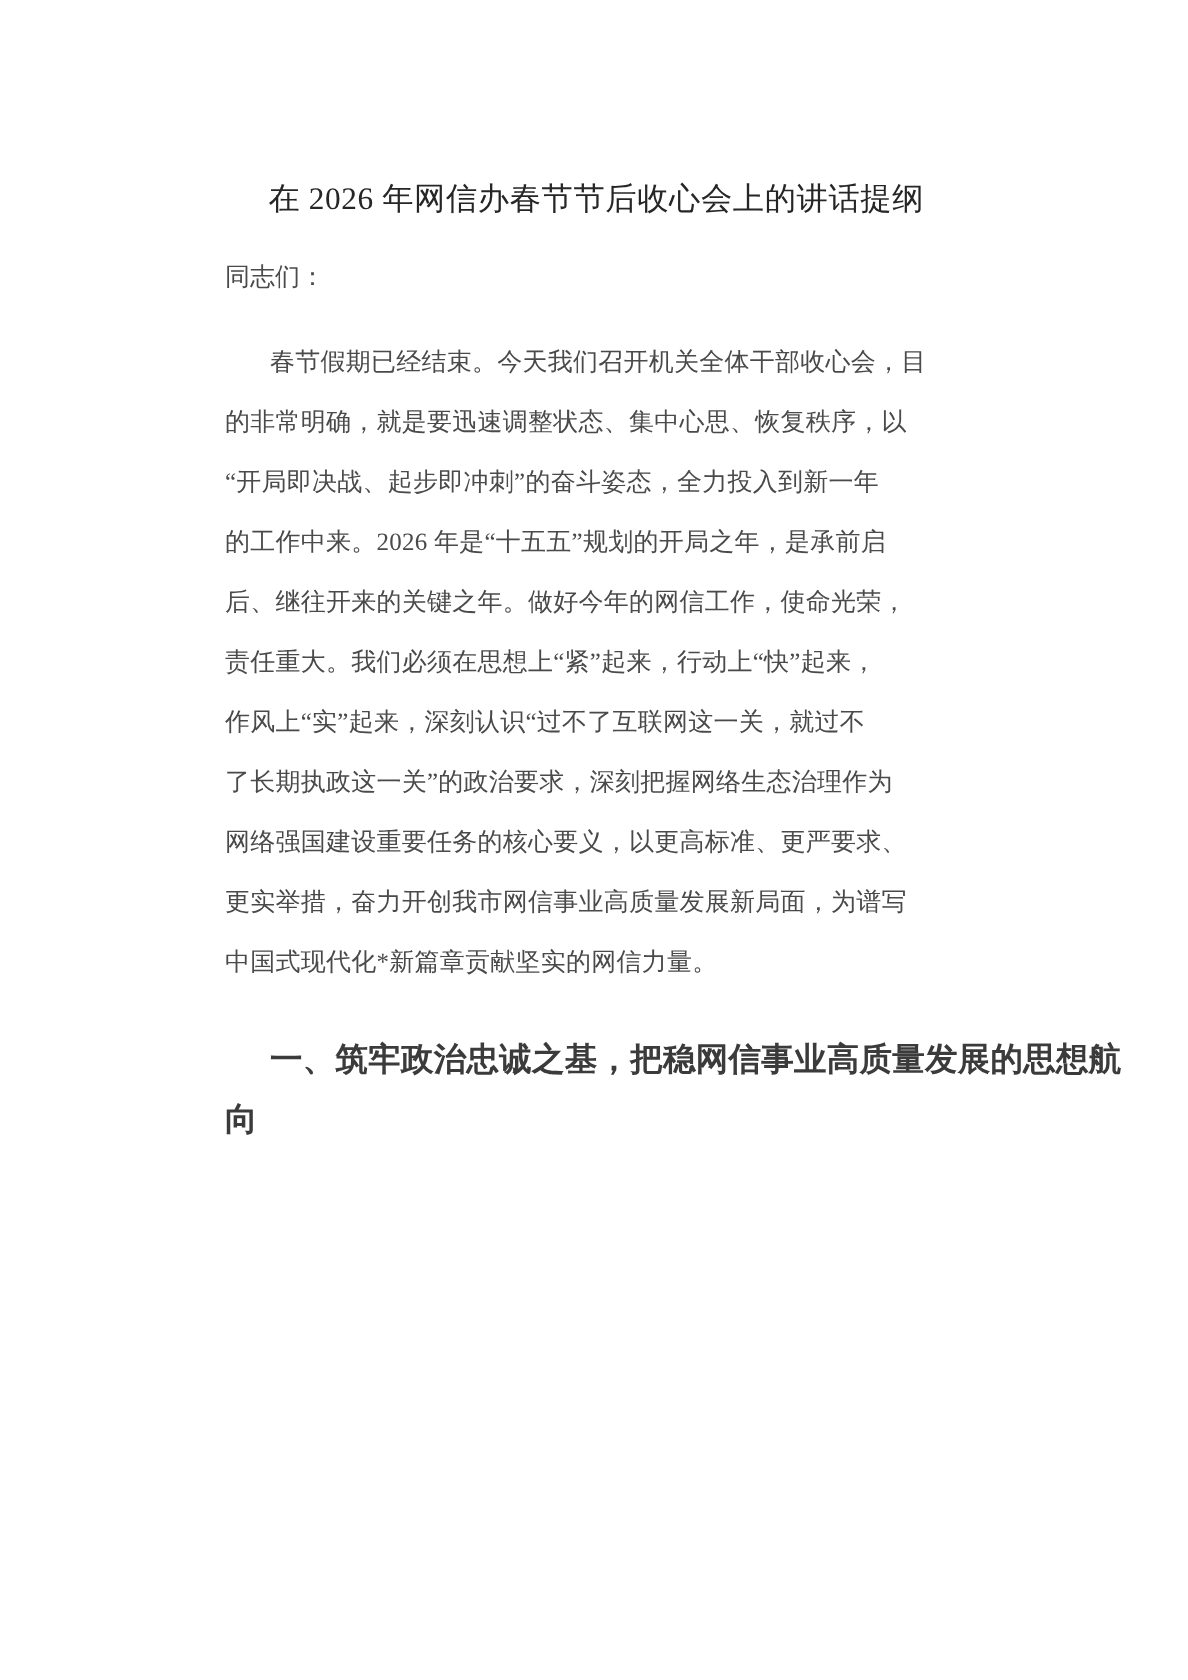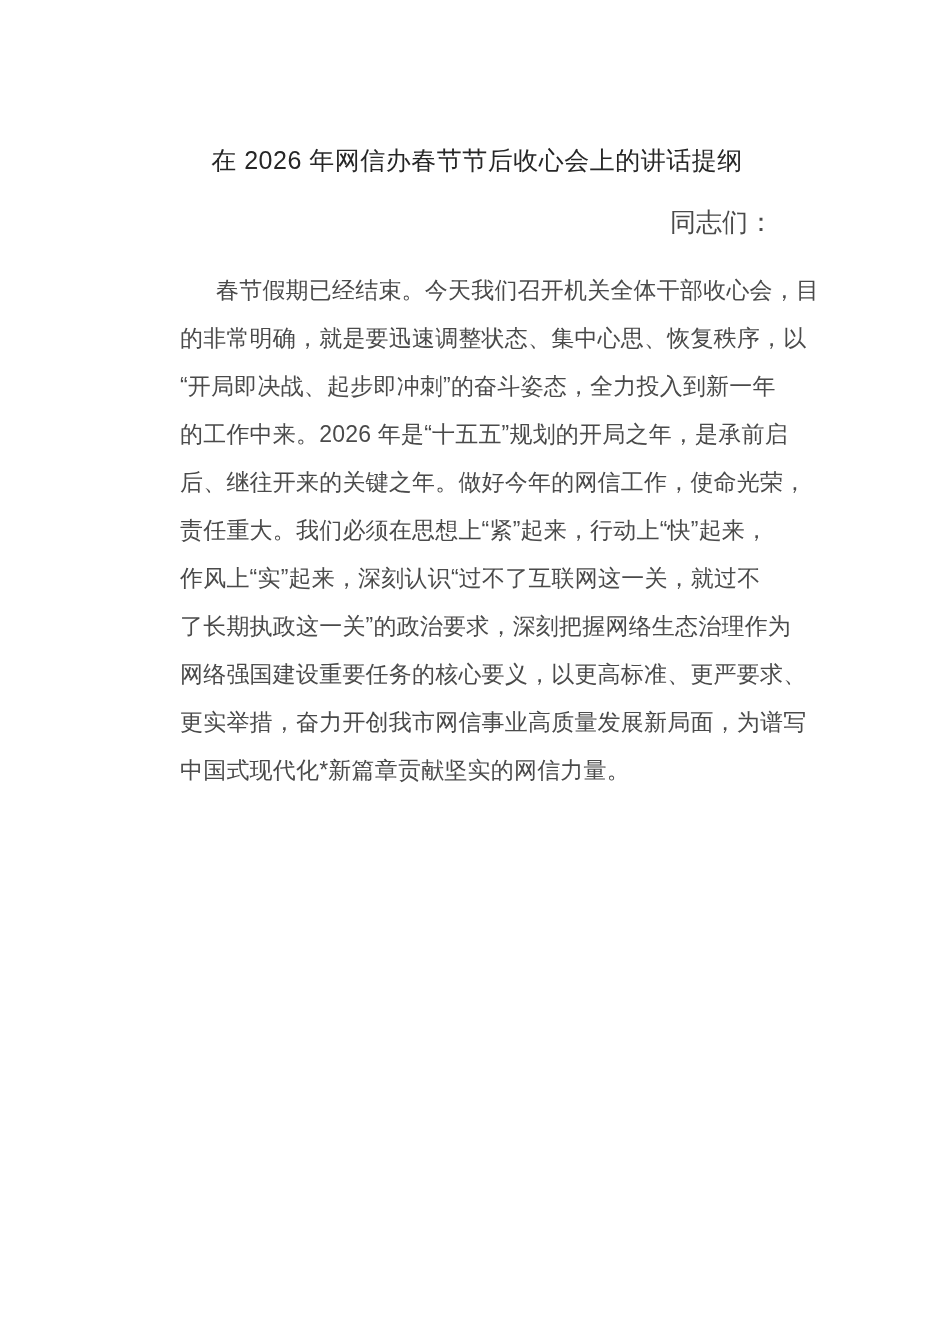--- a/index.html
+++ b/index.html
@@ -15,44 +15,43 @@
     background: var(--page-background);
   }
   .page {
     position: relative;
     width: 874px;
     height: 1344px;
     margin: 0 auto;
     background: var(--page-background);
     overflow: hidden;
     padding: 130px 138px 0 142px;
-    font-family: Liberation Sans, sans-serif;
+    font-family: Liberation Serif, serif;
   }
   .doc-title {
     margin: 8px 0 0 0;
     text-align: center;
     font-size: 25px;
     font-weight: 400;
     letter-spacing: 0.5px;
     color: var(--title-text);
     line-height: 44px;
     white-space: pre;
   }
   .salutation {
     margin: 16px 0 0 0;
-    font-size: 26px;
+    font-size: 20px;
     font-weight: 400;
     color: var(--body-text);
     line-height: 48px;
     white-space: pre;
-    text-align: right;
   }
   .body-para {
     margin: 20px 0 0 0;
-    font-size: 23px;
+    font-size: 20px;
     font-weight: 400;
     color: var(--body-text);
     line-height: 48px;
     white-space: pre;
     text-indent: 36px;
     letter-spacing: 0.2px;
   }
   .section-heading {
     margin: 30px 0 0 0;
     font-size: 26px;
@@ -77,14 +76,16 @@
 “开局即决战、起步即冲刺”的奋斗姿态，全力投入到新一年
 的工作中来。2026 年是“十五五”规划的开局之年，是承前启
 后、继往开来的关键之年。做好今年的网信工作，使命光荣，
 责任重大。我们必须在思想上“紧”起来，行动上“快”起来，
 作风上“实”起来，深刻认识“过不了互联网这一关，就过不
 了长期执政这一关”的政治要求，深刻把握网络生态治理作为
 网络强国建设重要任务的核心要义，以更高标准、更严要求、
 更实举措，奋力开创我市网信事业高质量发展新局面，为谱写
 中国式现代化*新篇章贡献坚实的网信力量。</p>
 
+  <h2 class="section-heading">一、筑牢政治忠诚之基，把稳网信事业高质量发展的思想航
+向</h2>
 
 </div>
 
 </body></html>

